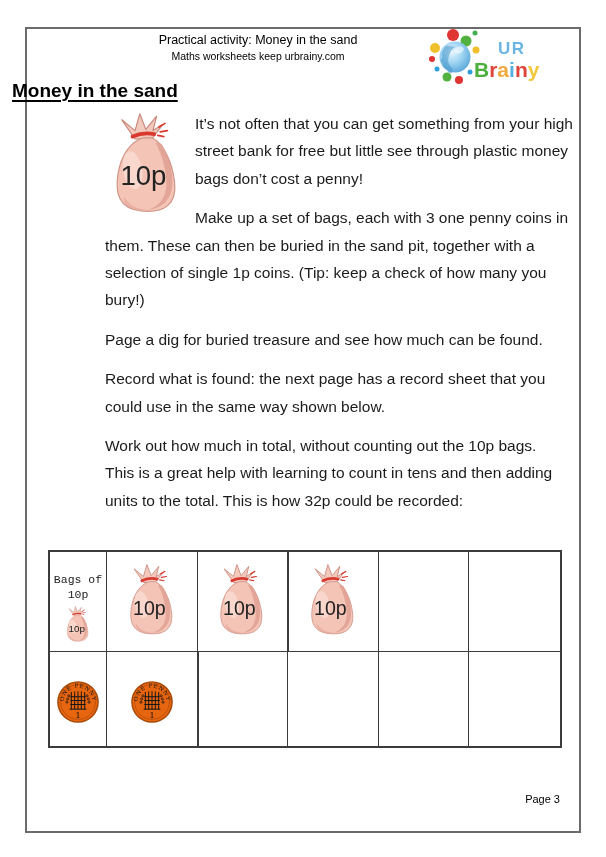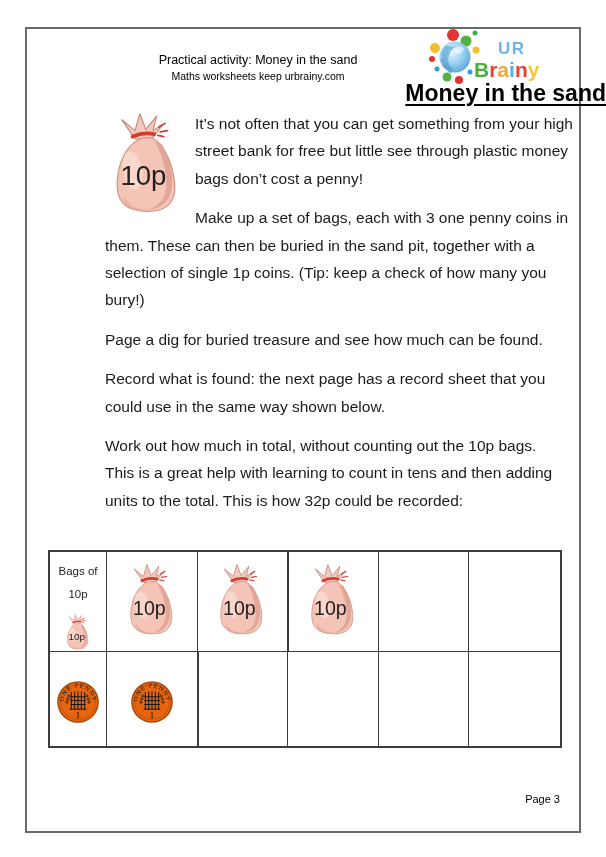--- a/index.html
+++ b/index.html
@@ -4,29 +4,29 @@
 <style>
   html,body { margin:0; padding:0; background:#ffffff; }
   .sheet {
     position:relative; width:606px; height:857px; background:#fff;
     font-family:"Liberation Sans", sans-serif; color:#1b1b1b; overflow:hidden;
   }
   .page-border {
     position:absolute; left:25px; top:27px; width:552px; height:802px;
     border:2px solid #6b6b6b; pointer-events:none;
   }
-  .page-header { position:absolute; top:33px; left:60px; right:150px; text-align:center;margin-top:20px; }
+  .page-header { position:absolute; top:33px; left:60px; right:150px; text-align:center; }
   .header-line1 { font-size:12.5px; color:#000; }
   .header-line2 { font-size:10.5px; margin-top:3px; color:#000; }
 
   .logo { position:absolute; top:28px; left:428px; width:150px; height:60px; }
 
   .page-title {
-    position:absolute; top:80px; left:12px; right:0; text-align:right;
-    font-size:23px; font-weight:bold; color:#000;
+    position:absolute; top:80px; left:12px; right:0; text-align:left;
+    font-size:19px; font-weight:bold; color:#000;
     text-decoration:underline; text-decoration-thickness:1.5px; text-underline-offset:3px;
   }
 
   .content {
     position:absolute; left:57px; top:110px; width:518px;
     font-size:15.5px; line-height:27.4px; color:#1b1b1b;margin-left:48px;
   }
   .content p { margin:0 0 12px 0; white-space:pre-line; }
   .hero-bag { float:left; width:84px; height:106px; margin:0 6px 4px 0; display:block; }
 
@@ -38,22 +38,22 @@
   }
   .cell {
     border-right:1.5px solid #3c3c3c; border-bottom:1.5px solid #3c3c3c;
     display:flex; flex-direction:column; align-items:center; justify-content:center;
     overflow:hidden;
   }
   .cell:nth-child(6n) { border-right:none; }
   .cell:nth-child(n+7) { border-bottom:none; }
   .cell.thickL { border-left:1px solid #3c3c3c; }
   .label-cell {
-    font-family:Liberation Sans, sans-serif; font-size:11.5px; line-height:15px;
-    color:#222; text-align:center; justify-content:space-between; padding-top:12px;
+    font-family:Liberation Mono, monospace; font-size:11.5px; line-height:15px;
+    color:#222; text-align:center; justify-content:center; padding-top:12px;
   }
   .bag-cell { padding-bottom:4px; }
   .coin-cell { padding-top:6px; }
 
   .page-number {
     position:absolute; top:793px; right:46px; font-size:11px; color:#000;
   }
 </style>
 </head>
 <body>

